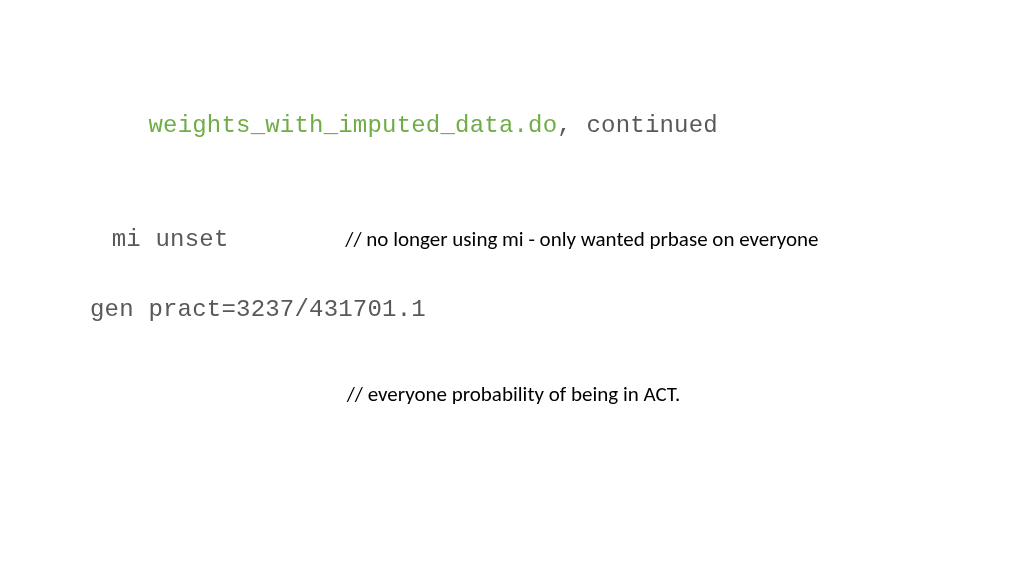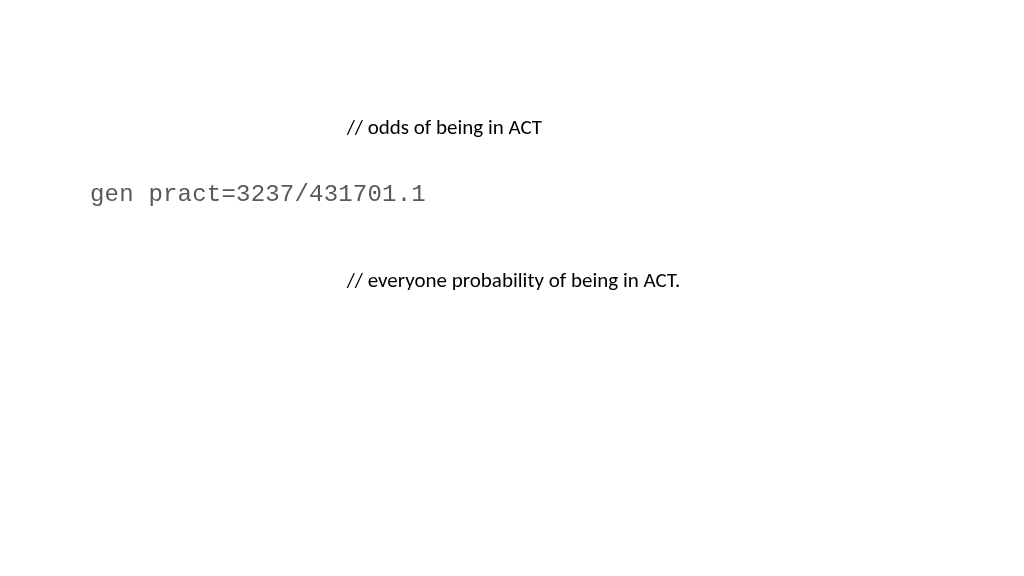--- a/index.html
+++ b/index.html
@@ -47,26 +47,29 @@
   }
   .gap {
     height: 14px;
   }
 </style>
 </head>
 <body>
 
 <div class="slide">
 
+  <div class="line mono title-line">
+    <span class="green">weights_with_imputed_data.do</span><span class="gray">, continued</span>
+  </div>
+
+  <div class="line">
+    <span class="mono gray">mi unset</span><span class="mono">        </span><span class="comment">// no longer using mi - only wanted prbase on everyone</span>
+  </div>
 
 
-
-  <div class="line indent-comment">
-    <span class="comment">// odds of being in ACT</span>
-  </div>
 
   <div class="line mono gray">gen pract=3237/431701.1</div>
 
   <div class="gap"></div>
 
   <div class="line indent-comment">
     <span class="comment">// everyone probability of being in ACT.</span>
   </div>
 
 </div>

